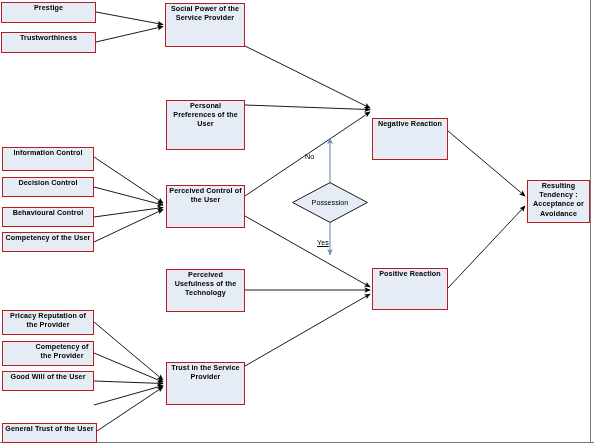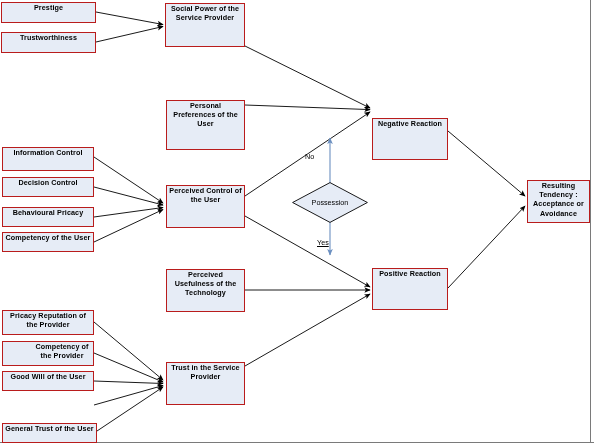--- a/index.html
+++ b/index.html
@@ -143,21 +143,21 @@
     <span>Personal Preferences of the User</span>
   </div>
 
   <div class="node" style="left:2px; top:147px; width:92px; height:24px;">
     <span>Information Control</span>
   </div>
   <div class="node" style="left:2px; top:177px; width:92px; height:20px;">
     <span>Decision Control</span>
   </div>
   <div class="node" style="left:2px; top:207px; width:92px; height:20px;">
-    <span>Behavioural Pricacy</span>
+    <span>Behavioural Control</span>
   </div>
   <div class="node" style="left:2px; top:232px; width:92px; height:20px;">
     <span>Competency of the User</span>
   </div>
 
   <div class="node" style="left:166px; top:185px; width:79px; height:43px;">
     <span>Perceived Control of the User</span>
   </div>
 
   <div class="node" style="left:166px; top:269px; width:79px; height:43px;">

